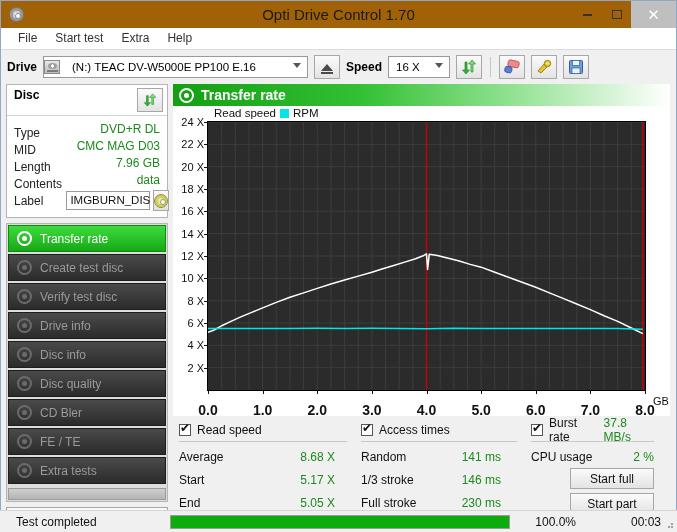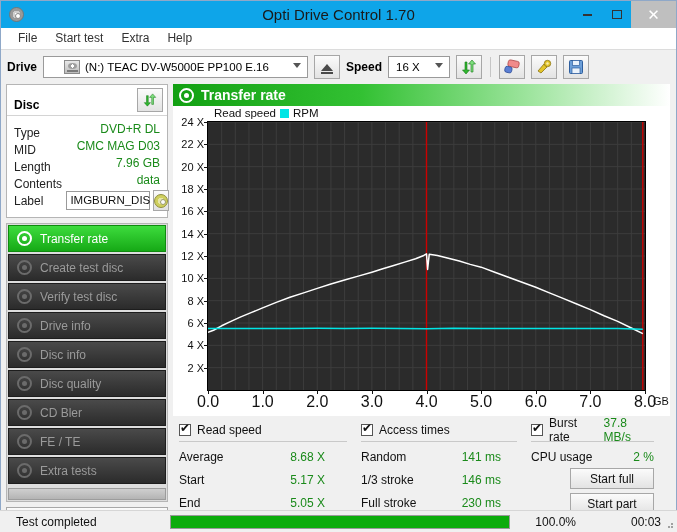--- a/index.html
+++ b/index.html
@@ -12,21 +12,21 @@
     overflow: hidden;
   }
   #app {
     position: absolute; left:0; top:0; width:677px; height:519px;
     background:#f0f0f0;
     border:1px solid #8fa8c8;
     display:flex; flex-direction:column;
   }
   
   .titlebar {
-    height:27px; background:#0ea5e9; position:relative;
+    height:27px; background:#a16207; position:relative;
     display:flex; align-items:center; flex:0 0 27px;
   }
   .titlebar .appicon {
     width:18px; height:18px; margin-left:8px; position:relative;
   }
   .disc-glyph {
     width:15px;height:15px;border-radius:50%;
     background: radial-gradient(circle at 50% 50%, #ffffff 0 18%, #cfcfcf 19% 42%, #9a9a9a 43% 100%);
     border:1px solid #777; position:absolute; left:0; top:1px;
   }
@@ -58,21 +58,21 @@
     padding:0 6px; flex:0 0 35px; gap:6px;
     border-top:1px solid #dcdcdc;
   }
   .lbl-bold { font-weight:bold; font-size:12px; color:#000; }
   .combo {
     height:22px; background:#fff; border:1px solid #9a9a9a;
     display:flex; align-items:center; position:relative; font-size:11.5px;
   }
   .combo .arrow { position:absolute; right:6px; top:6px; width:0;height:0;
     border-left:4px solid transparent;border-right:4px solid transparent;border-top:5px solid #555; }
-  #drive-combo { width:265px; padding-left:20px; gap:5px; }
+  #drive-combo { width:265px; padding-left:0; gap:12px; }
   .drv-ico {
     width:16px;height:14px;background:linear-gradient(#e8e8e8,#bdbdbd);
     border:1px solid #8a8a8a; position:relative; flex:0 0 16px;
   }
   .drv-ico:after{content:"";position:absolute;left:2px;bottom:1px;width:11px;height:2px;background:#7a7a7a;}
   .drv-ico:before{content:"";position:absolute;left:3px;top:2px;width:9px;height:6px;border-radius:50%;
     background:radial-gradient(circle,#fff 0 30%,#9e9e9e 31% 100%);}
   #speed-combo { width:62px; padding-left:7px; }
   .tb-btn {
     width:26px;height:24px;border:1px solid #a7a7a7;background:linear-gradient(#fbfbfb,#e3e3e3);
@@ -80,21 +80,21 @@
   }
   .eject-ico { width:0;height:0;border-left:6px solid transparent;border-right:6px solid transparent;
     border-bottom:7px solid #4a4a4a; position:relative; }
   .eject-ico:after{content:"";position:absolute;left:-6px;top:8px;width:12px;height:2px;background:#4a4a4a;}
   .sep { width:1px;height:20px;background:#c6c6c6; margin:0 2px; }
   
   .main { flex:1; display:flex; padding:0 0 0 0; min-height:0; }
   .sidebar { width:172px; flex:0 0 172px; display:flex; flex-direction:column;
     padding:0 5px 0 5px; background:#f0f0f0; }
   .disc-panel { border:1px solid #b5b5b5; background:#fff; }
-  .disc-head { display:flex;align-items:flex-end;justify-content:space-between;
+  .disc-head { display:flex;align-items:flex-start;justify-content:space-between;
     padding:3px 4px 3px 7px; border-bottom:1px solid #d4d4d4; }
   .disc-head .t { font-weight:bold; font-size:12px; }
   .disc-rows { padding:4px 7px 6px 7px; }
   .drow { display:flex; justify-content:space-between; align-items:center; height:17px; font-size:12px; }
   .drow .k { color:#222;margin-top:8px; }
   .drow .v { color:#1a8a1a; }
   .label-row { display:flex; align-items:center; gap:3px; margin-top:2px; }
   .label-row .k { color:#222; font-size:12px; margin-right:20px; }
   .label-input { width:84px;height:19px;border:1px solid #9a9a9a;background:#fff;
     font-size:11.5px; padding:0 3px; line-height:17px; color:#111; }
@@ -144,39 +144,39 @@
   .ch-ico:after{content:"";position:absolute;left:3px;top:3px;width:5px;height:5px;border-radius:50%;background:#fff;}
   .plotbox { flex:1; position:relative; background:#ffffff; min-height:0; }
   .legend { position:absolute; left:41px; top:1px; display:flex; align-items:center;
     gap:4px; font-size:11.5px; color:#111; }
   .lg-sw { width:9px;height:9px;display:inline-block; }
   .grid { position:absolute; left:34px; top:15px; right:24px; bottom:25px;
     background:#2b2b2b; border:1px solid #000; }
   .yl { position:absolute; right:100%; margin-right:4px; font-size:11px; color:#111;
     transform:translateY(-50%); white-space:nowrap; }
   .ytick { position:absolute; right:100%; width:4px; height:1px; background:#111; }
-  .xl { position:absolute; top:100%; margin-top:3px; font-size:16px; color:#111;
-    transform:translateX(-50%); white-space:nowrap; }
+  .xl { position:absolute; top:100%; margin-top:12px; font-size:14px; color:#111;
+    transform:translateX(-50%); white-space:nowrap;font-weight:bold; }
   .xtick { position:absolute; top:100%; width:1px; height:4px; background:#111; }
   .gb-unit { position:absolute; top:100%; margin-top:5px; font-size:11px; color:#111; }
   
   .stats { flex:0 0 92px; display:flex; padding:4px 2px 0 6px; gap:0; }
   .scol { display:flex; flex-direction:column; }
   .scol.c1 { width:182px; }
   .scol.c2 { width:170px; }
   .scol.c3 { flex:1; }
   .shead { display:flex; align-items:center; gap:6px; height:19px; }
   .cbx { width:12px;height:12px;border:1px solid #555;background:#fff;position:relative;flex:0 0 12px; }
   .cbx:after { content:"✔"; position:absolute; left:0px; top:-4px; font-size:12px; color:#111; }
   .shead .st { font-size:12px;color:#111; }
   .shead .sv { margin-left:auto; color:#1a8a1a; font-size:12px; padding-right:14px; }
   .hr { height:1px; background:#c9c9c9; margin:2px 14px 3px 0; }
   .srow { display:flex; height:23px; align-items:center; font-size:12px; }
   .srow .k { color:#111; }
-  .srow .v { margin-left:auto; color:#1a8a1a; padding-right:36px; }
+  .srow .v { margin-left:auto; color:#1a8a1a; padding-right:26px; }
   .scol.c2 .srow .v { padding-right:30px; }
   .scol.c3 .srow .v { padding-right:14px; }
   .act-btn { height:21px; width:84px; margin-left:auto; margin-right:14px;
     border:1px solid #a7a7a7; background:linear-gradient(#fbfbfb,#e3e3e3);
     display:flex;align-items:center;justify-content:center; font-size:12px;color:#111; }
   .btn-wrap { height:25px; display:flex; }
   
   .statusbar {
     position:absolute; left:0; bottom:0; width:677px; height:22px;
     background:#f0f0f0; border-top:1px solid #d6d6d6;

